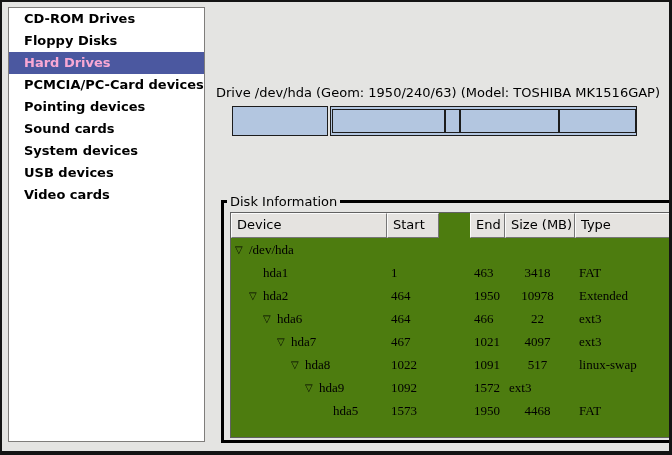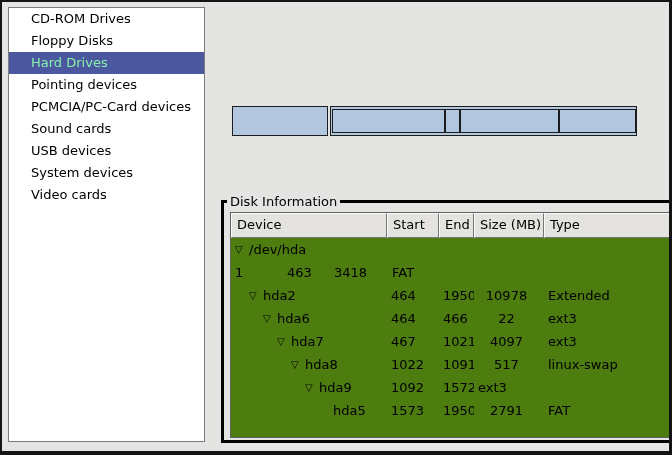--- a/index.html
+++ b/index.html
@@ -9,22 +9,22 @@
     background:#e4e4e2;
     border:2px solid #141414; border-right-width:3px; border-bottom-width:4px;
     font-family:"DejaVu Sans","Liberation Sans",sans-serif;
     font-size:13px; color:#000; overflow:hidden;
   }
   
   .sidebar {
     position:absolute; left:6px; top:5px; width:197px; height:435px;
     background:#ffffff; border:1px solid #7f7d7b; overflow:hidden;
   }
-  .sidebar-item { height:22px; line-height:22px; padding-left:22px; white-space:nowrap; cursor:default; }
-  .sidebar-item.selected { color:#86efac; }
+  .sidebar-item { height:22px; line-height:22px; padding-left:15px; white-space:nowrap; cursor:default;font-weight:bold; }
+  .sidebar-item.selected { color:#f9a8d4; }
   
   .drive-label { position:absolute; left:208px; top:83px; width:456px; text-align:center; white-space:nowrap; }
   
   .partition-bar { position:absolute; left:230px; top:104px; width:405px; height:30px; }
   .seg { position:absolute; top:0; height:30px; border:1px solid #1c1c1c; }
   .seg.logical { top:2px; height:24px; }
   
   .disk-frame { position:absolute; left:219px; top:198px; width:453px; height:243px; border:3px solid #000000; }
   .frame-label { position:absolute; left:3px; top:-9px; padding:0 3px; background:#e4e4e2; line-height:16px; }
   .disk-table {
@@ -34,49 +34,50 @@
   .thead { display:flex; height:25px; }
   .hcell {
     height:25px; line-height:22px; padding-left:5px; white-space:nowrap; overflow:hidden;
     background:#e5e3e0;
     border-top:1px solid #fbfbfb; border-left:1px solid #fbfbfb;
     border-right:1px solid #767676; border-bottom:1px solid #767676;
     cursor:default;
   }
   .col-device { width:156px; }
   .col-start  { width:52px; }
-  .col-end    { width:35px; }
+  .col-end    { width:35px;margin-left:31px; }
   .col-size   { width:70px; }
   .col-type   { flex:1; }
   .trow { display:flex; height:23px; line-height:23px; }
-  .cell { padding-left:4px; white-space:nowrap; overflow:hidden; }
+  .cell { padding-left:4px; white-space:nowrap; overflow:hidden;font-family:Liberation Serif, serif; }
   .cell.col-size { text-align:center; padding-right:5px; padding-left:0; }
   .indent { display:inline-block; height:1px; }
   .expander {
     display:inline-block; width:14px; font-size:10px; line-height:23px;
     vertical-align:top; cursor:default;
   }
 </style>
 </head>
 <body>
 
 <div class="screen">
 
   <div class="sidebar">
       <div class="sidebar-item">CD-ROM Drives</div>
       <div class="sidebar-item">Floppy Disks</div>
       <div class="sidebar-item selected" style="background: rgb(75, 88, 160);">Hard Drives</div>
+      <div class="sidebar-item">PCMCIA/PC-Card devices</div>
       <div class="sidebar-item">Pointing devices</div>
-      <div class="sidebar-item">PCMCIA/PC-Card devices</div>
       <div class="sidebar-item">Sound cards</div>
+      <div class="sidebar-item">System devices</div>
       <div class="sidebar-item">USB devices</div>
-      <div class="sidebar-item">System devices</div>
       <div class="sidebar-item">Video cards</div>
     </div>
 
+  <div class="drive-label">Drive /dev/hda (Geom: 1950/240/63) (Model: TOSHIBA MK1516GAP)</div>
 
   <div class="partition-bar">
       <div class="seg" style="background: rgb(179, 198, 224); left: 0px; width: 96px;"></div>
       <div class="seg" style="background: rgb(179, 198, 224); left: 98px; width: 307px;">
         <div class="seg logical" style="background: rgb(179, 198, 224); left: 1px; width: 113px;"></div>
         <div class="seg logical" style="background: rgb(179, 198, 224); left: 114px; width: 15px;"></div>
         <div class="seg logical" style="background: rgb(179, 198, 224); left: 129px; width: 99px;"></div>
         <div class="seg logical" style="background: rgb(179, 198, 224); left: 228px; width: 77px;"></div>
       </div>
     </div>
@@ -94,20 +95,21 @@
       </div>
       <div>
           <div class="trow">
             <div class="cell col-device"><span class="indent" style="width: 0px;"></span><span class="expander">▽</span><span>/dev/hda</span></div>
             <div class="cell col-start"></div>
             <div class="cell col-end"></div>
             <div class="cell col-size"></div>
             <div class="cell col-type"></div>
           </div>
           <div class="trow">
+            <div class="cell col-device"><span class="indent" style="width: 14px;"></span><span class="expander"></span><span>hda1</span></div>
             <div class="cell col-start">1</div>
             <div class="cell col-end">463</div>
             <div class="cell col-size">3418</div>
             <div class="cell col-type">FAT</div>
           </div>
           <div class="trow">
             <div class="cell col-device"><span class="indent" style="width: 14px;"></span><span class="expander">▽</span><span>hda2</span></div>
             <div class="cell col-start">464</div>
             <div class="cell col-end">1950</div>
             <div class="cell col-size">10978</div>
@@ -137,20 +139,20 @@
           <div class="trow">
             <div class="cell col-device"><span class="indent" style="width: 70px;"></span><span class="expander">▽</span><span>hda9</span></div>
             <div class="cell col-start">1092</div>
             <div class="cell col-end">1572</div>
             <div class="cell col-type">ext3</div>
           </div>
           <div class="trow">
             <div class="cell col-device"><span class="indent" style="width: 84px;"></span><span class="expander"></span><span>hda5</span></div>
             <div class="cell col-start">1573</div>
             <div class="cell col-end">1950</div>
-            <div class="cell col-size">2791</div>
+            <div class="cell col-size">4468</div>
             <div class="cell col-type">FAT</div>
           </div>
         </div>
     </div>
   </div>
 
 </div>
 
 </body></html>

